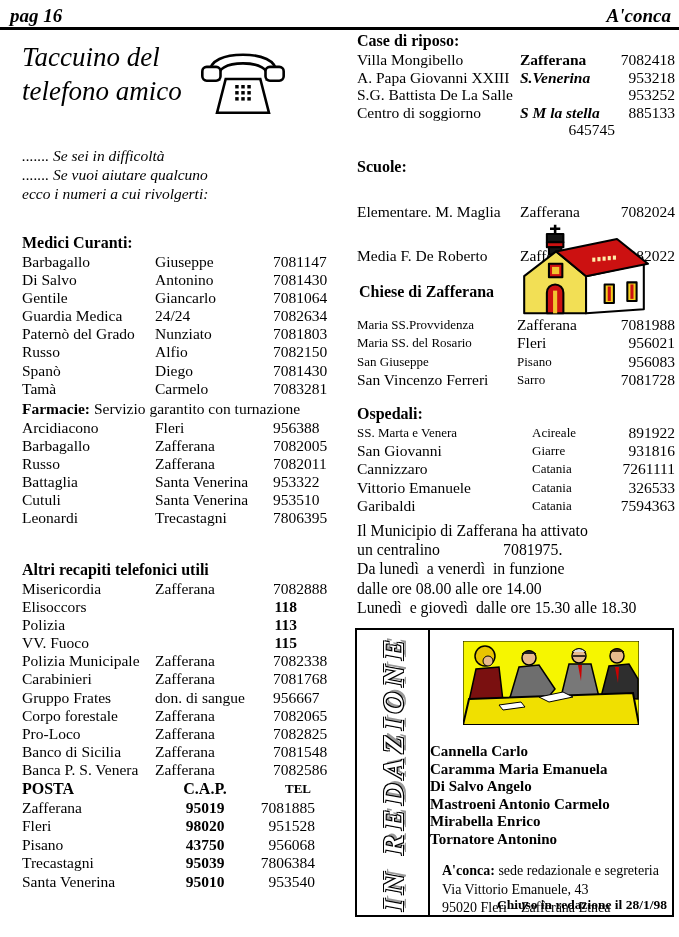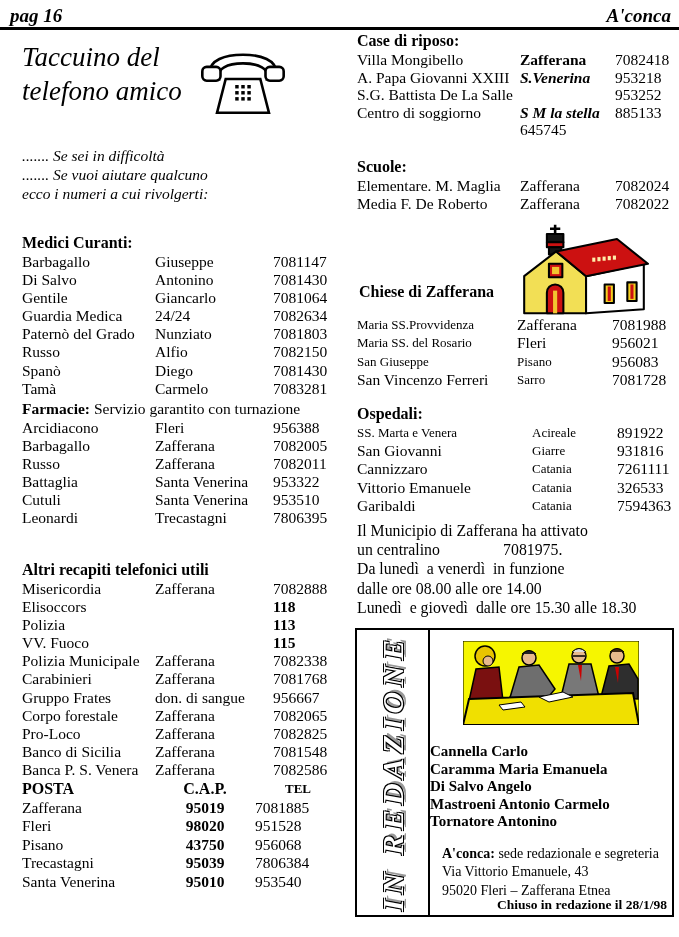--- a/index.html
+++ b/index.html
@@ -12,41 +12,41 @@
   .hdr-rule{position:absolute;top:27px;left:0;width:679px;height:3px;background:#000;}
 
   
   .title-block{position:absolute;top:40px;left:22px;font-style:italic;font-size:27px;line-height:34px;}
   .phone-wrap{position:absolute;top:50px;left:198px;width:90px;height:70px;}
   .intro{position:absolute;top:146px;left:22px;font-style:italic;font-size:15.5px;line-height:19px;}
 
   .sec-title{font-weight:bold;font-size:16px;line-height:20px;}
   .trow{display:grid;font-size:15.5px;line-height:18.1px;}
   .ltab .trow{grid-template-columns:133px 118px 1fr;}
-  .trow .cc{text-align:left;}
+  .trow .cc{text-align:right;}
   .bold{font-weight:bold;}
   .italic{font-style:italic;}
   .small{font-size:13px;}
   .short{padding-right:18px;}
 
   .medici{position:absolute;top:233px;left:22px;width:293px;}
   .farmacie{position:absolute;top:399px;left:22px;width:293px;}
   .farm-title{font-size:15.5px;line-height:20px;}
   .lists3{position:absolute;top:560px;left:22px;width:293px;}
   .posta-h{display:grid;grid-template-columns:133px 100px 1fr;font-weight:bold;line-height:19.5px;}
   .posta-h .pc1{font-size:16px;} .posta-h .pc2{font-size:16px;text-align:center;}
   .posta-h .pc3{font-size:13px;text-align:center;padding-left:26px;}
   .posta .trow{grid-template-columns:133px 100px 1fr;line-height:18.6px;}
   .posta .cb{text-align:center;font-weight:bold;}
 
   
   .rcol{position:absolute;left:357px;width:318px;}
   .rtab .trow{grid-template-columns:163px 95px 1fr;line-height:17.6px;}
   .case{top:31px;} .scuole{top:157px;}
-  .scuole .trow{line-height:18.3px;}
+  .scuole .trow{line-height:18.3px;margin-top:26px;}
   .church-wrap{position:absolute;top:224px;left:518px;width:132px;height:92px;}
   .chiese-title{position:absolute;top:283px;left:359px;font-weight:bold;font-size:16px;}
   .chiese{top:316px;}
   .chiese .trow{grid-template-columns:160px 95px 1fr;line-height:18.3px;}
   .ospedali{top:404px;}
   .ospedali .trow{grid-template-columns:175px 85px 1fr;line-height:18.2px;}
   .municipio{position:absolute;top:521px;left:357px;width:322px;font-size:15.8px;line-height:19.2px;}
   .municipio div{white-space:pre;}
 
   
@@ -463,20 +463,21 @@
           <polygon points="76,56 100,51 110,56 86,61" fill="#fff" stroke="#000"></polygon>
           <polygon points="36,64 58,61 62,66 40,69" fill="#fff" stroke="#000"></polygon>
         </svg>
       </div>
       <div class="rednames">
 
       <div>Cannella Carlo</div>
           <div>Caramma Maria Emanuela</div>
           <div>Di Salvo Angelo</div>
           <div>Mastroeni Antonio Carmelo</div>
+          <div>Mirabella Enrico</div>
           <div>Tornatore Antonino</div>
         </div>
       <div class="redaddr">
         <div><span class="bold">A'conca:</span><span> sede redazionale e segreteria</span></div>
         <div>Via Vittorio Emanuele, 43</div>
         <div>95020 Fleri – Zafferana Etnea</div>
       </div>
       <div class="closing">Chiuso in redazione il 28/1/98</div>
     </div>
   </div>

